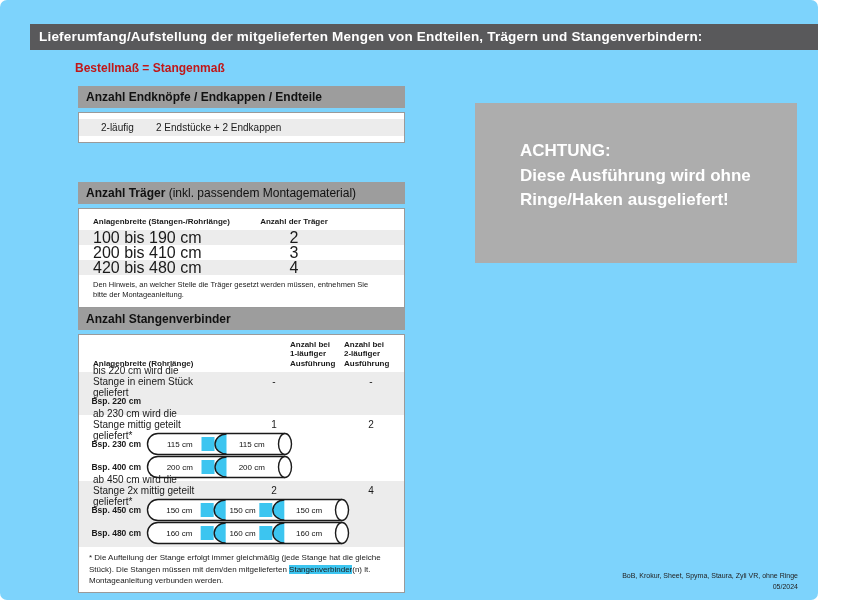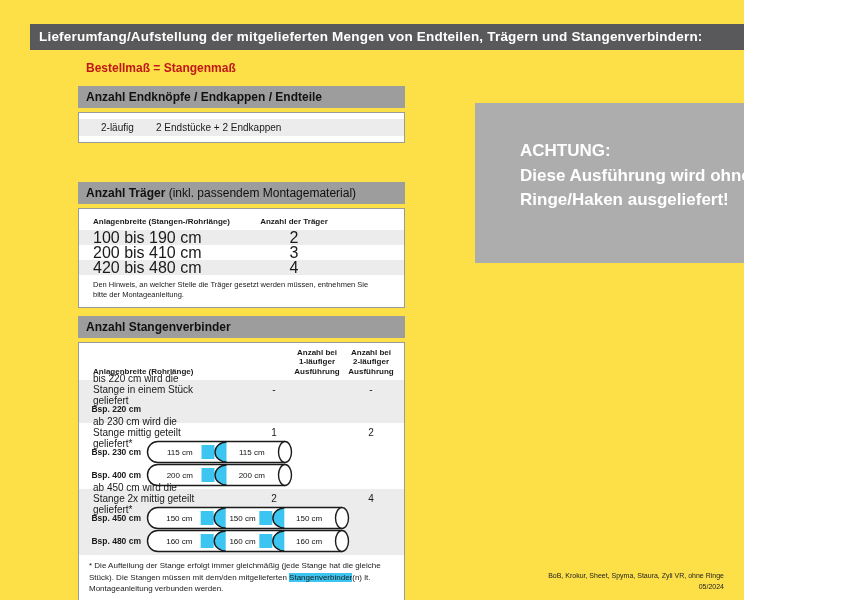--- a/index.html
+++ b/index.html
@@ -1,27 +1,27 @@
 <!DOCTYPE html>
 <html><head>
 <meta charset="utf-8">
 <style>
   html,body { margin:0; padding:0; background:#fff; }
   .page {
-    position:relative; width:744px; height:600px; background:#fde047;
-    font-family:"Liberation Sans", sans-serif; color:#1a1a1a; overflow:hidden;
+    position:relative; width:818px; height:600px; background:#7dd3fc;
+    font-family:"Liberation Sans", sans-serif; color:#1a1a1a; overflow:hidden;border-radius:7px;
   }
   
   .titlebar {
     position:absolute; left:30px; top:24px; width:789px; height:26px;
     background:#59595b; color:#ffffff; font-weight:bold; font-size:13.5px;
     line-height:26px; padding-left:9px; box-sizing:border-box; letter-spacing:0.2px;
   }
   .subtitle {
-    position:absolute; left:86px; top:61px; color:#c11718; font-weight:bold; font-size:12px;
+    position:absolute; left:75px; top:61px; color:#c11718; font-weight:bold; font-size:12px;
   }
   
   .section { position:absolute; left:78px; width:327px; }
   .sec-header {
     background:#9d9d9d; color:#111; font-size:12px; height:22px; line-height:22px;
     padding-left:8px; box-sizing:border-box; white-space:nowrap;
   }
   .sec-header b { font-weight:bold; }
   .sec-body { margin-top:4px; border:1px solid #9a9a9a; background:#fff; box-sizing:border-box; }
   .shaded { background:#ececec; }
@@ -37,25 +37,25 @@
   #sec-traeger .sec-body { padding-top:6px; }
   .tr-colhead { display:flex; font-size:8px; font-weight:bold; padding:2px 0 4px; }
   .tr-col1 { flex:1; padding-left:14px; }
   .tr-col2 { width:120px; text-align:center; margin-right:50px; }
   .tr-row { display:flex; align-items:center; height:15px; font-size:16px; }
   .tr-range { flex:1; padding-left:14px; }
   .tr-count { width:120px; text-align:center; margin-right:50px; }
   .tr-note { font-size:7.5px; line-height:1.35; padding:5px 24px 7px 14px; }
 
   
-  #sec-verbinder { top:316px; }
+  #sec-verbinder { top:308px; }
   #sec-verbinder .sec-body { padding-top:5px; }
   .vb-colhead { display:flex; align-items:flex-end; font-size:8px; font-weight:bold; padding-bottom:4px; }
   .vb-col1 { flex:1; padding-left:14px; }
-  .vb-colnum { width:54px; text-align:center; line-height:1.18; }
+  .vb-colnum { width:54px; line-height:1.18; }
   .vb-colhead .vb-colnum:last-child { margin-right:6px; }
   .vb-group { padding:2px 0 3px; }
   .vb-group-head { display:flex; align-items:center; height:15px; font-size:10px;gap:43px; }
   .vb-group-text { flex:1; padding-left:14px; }
   .vb-val { width:54px; text-align:center; font-size:10px; }
   .vb-group-head .vb-val:last-child { margin-right:6px; }
   .pipe-row { display:flex; align-items:center; height:23px; }
   .pipe-label { width:62px; text-align:right; font-weight:bold; font-size:8.5px; margin-right:5px; white-space:nowrap; }
   .pipe-svg { display:inline-block; line-height:0; }
   .vb-footnote { font-size:8px; line-height:1.4; padding:5px 10px 6px; }

